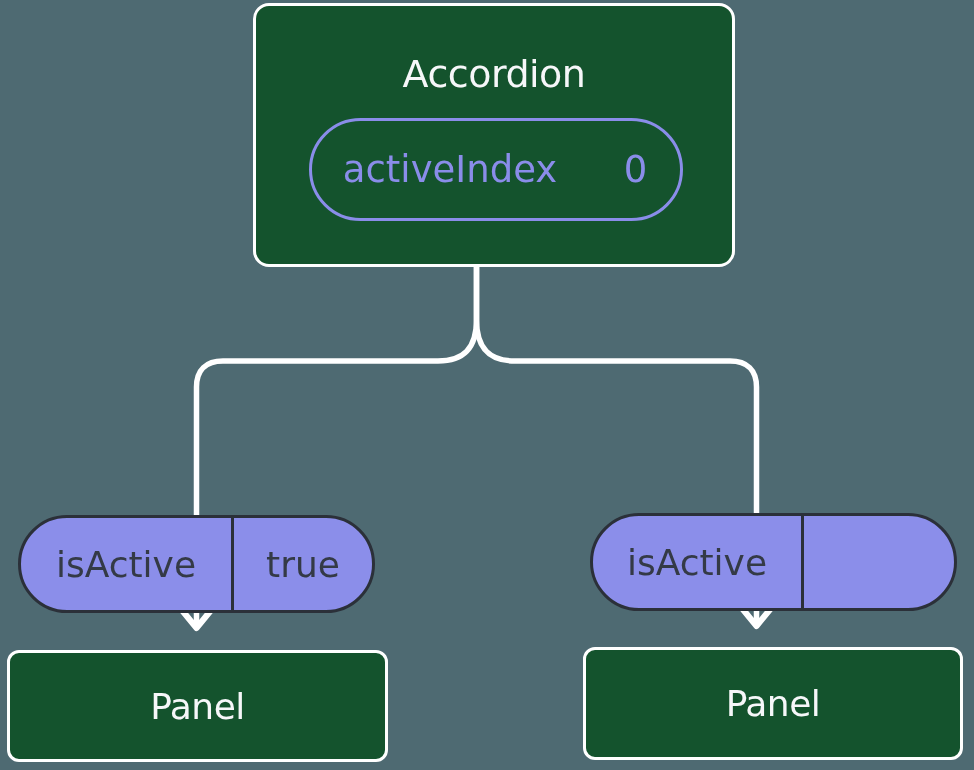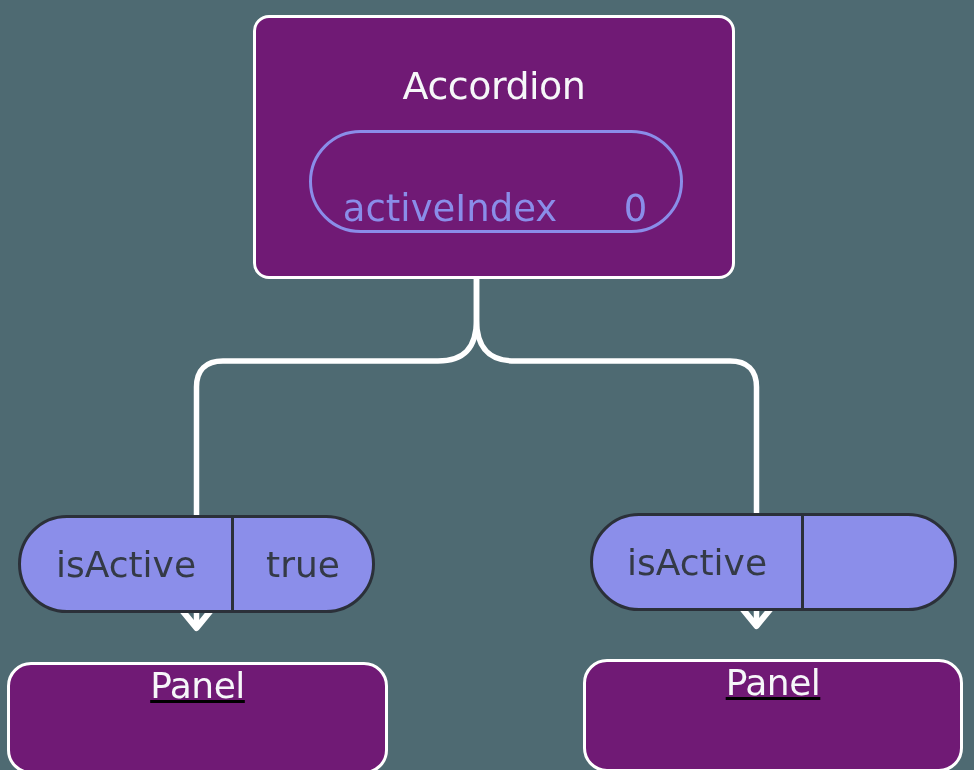--- a/index.html
+++ b/index.html
@@ -6,25 +6,24 @@
   #canvas {
     position: relative;
     width: 974px;
     height: 770px;
     background: #4e6a72;
     overflow: hidden;
     font-family: "DejaVu Sans", "Liberation Sans", sans-serif;
   }
   .node {
     position: absolute;
-    background: #701a75;
+    background: #14532d;
     border: 3px solid #ffffff;
     box-sizing: border-box;
     z-index: 2;
-    margin-top: 12px;
   }
   #accordion-node {
     left: 253px; top: 3px;
     width: 482px; height: 264px;
     border-radius: 16px;
   }
   .node-title {
     position: absolute;
     left: 0; right: 0;
     text-align: center;
@@ -35,21 +34,21 @@
   }
   #accordion-title { top: 46px; }
   .state-pill {
     position: absolute;
     left: 53px; top: 112px;
     width: 374px; height: 103px;
     border: 3px solid #8a8de9;
     border-radius: 52px;
     box-sizing: border-box;
     display: flex;
-    align-items: flex-end;
+    align-items: center;
     color: #8a8de9;
     font-size: 37px;
     font-weight: 500;
     z-index: 2;
   }
   .pill-cell {
     display: flex;
     align-items: center;
     justify-content: center;
     white-space: nowrap;
@@ -72,25 +71,24 @@
     z-index: 2;
     margin-top: 48px;
   }
   .prop-pill .pill-divider { width: 3px; background: #2b3039; }
   #prop-pill-left  { left: 18px;  top: 467px; width: 357px; }
   #prop-pill-left  .pill-cell.name { flex: 0 0 210px; }
   #prop-pill-right { left: 590px; top: 465px; width: 367px; }
   #prop-pill-right .pill-cell.name { flex: 0 0 208px; }
   .prop-pill .pill-cell.value { flex: 1; }
   .panel-node {
-    border-radius: 24px;
+    border-radius: 12px;
     display: flex;
-    align-items: flex-start;
+    align-items: center;
     justify-content: center;
-    text-decoration: underline;
   }
   #panel-node-left  { left: 7px;   top: 650px; width: 381px; height: 112px; }
   #panel-node-right { left: 583px; top: 647px; width: 380px; height: 113px; }
   .panel-title {
     color: #f6f7f9;
     font-size: 36px;
     font-weight: 500;
     letter-spacing: -0.5px;
   }
   #connector-svg {

